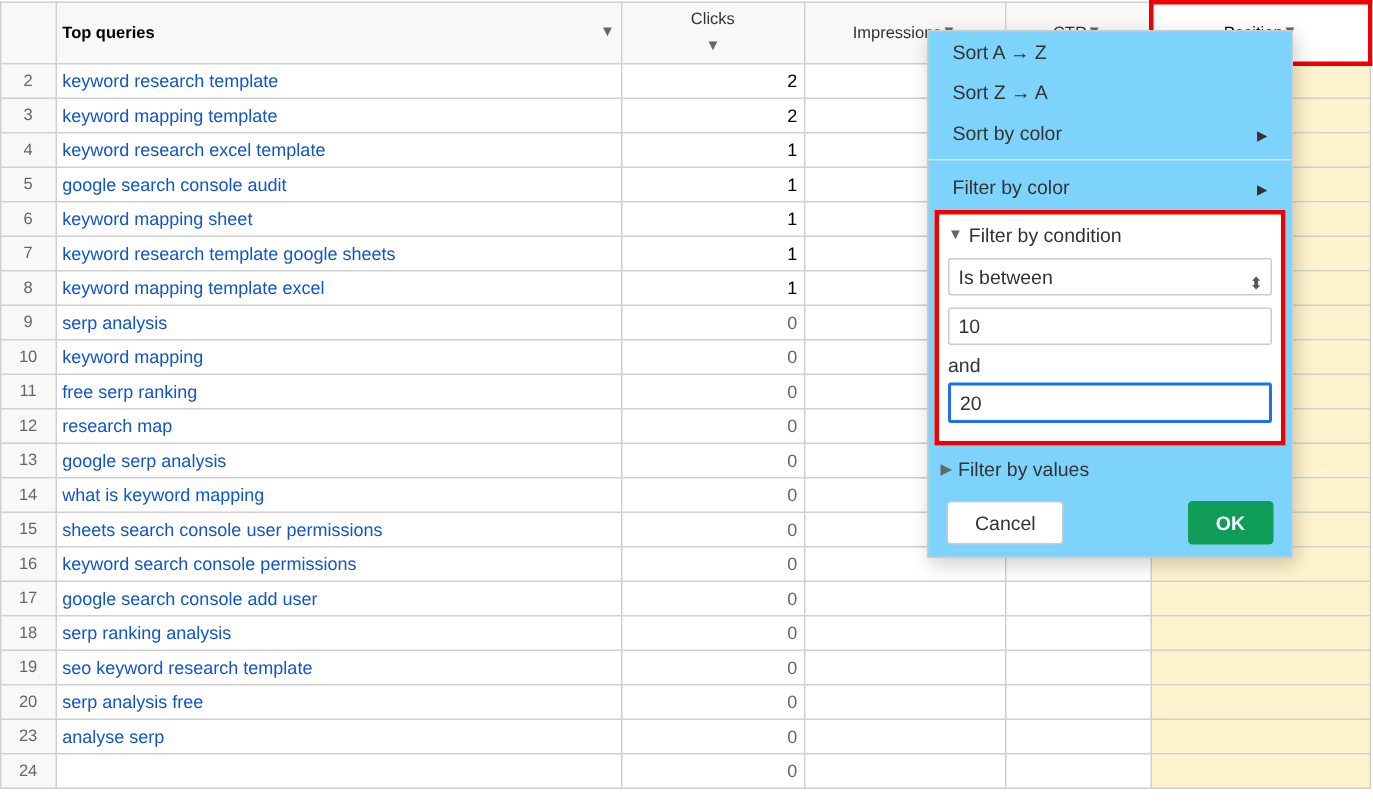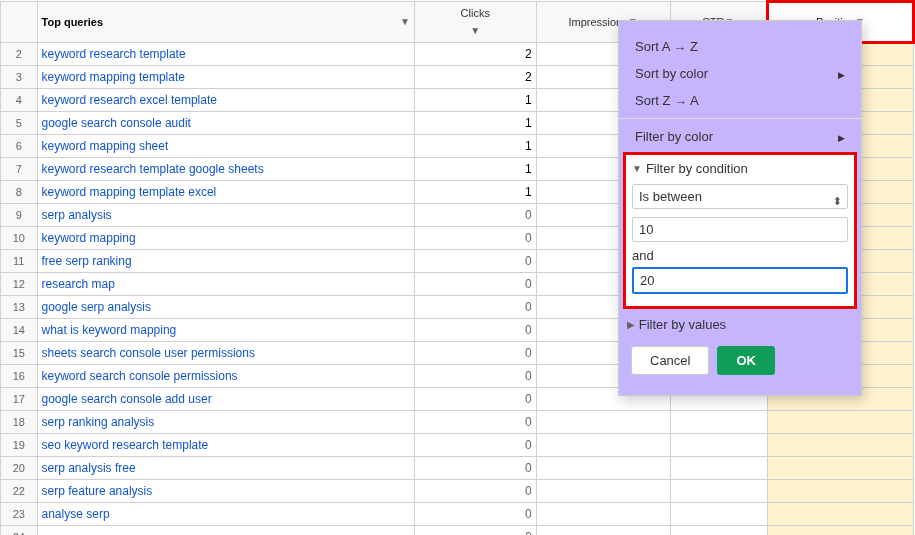--- a/index.html
+++ b/index.html
@@ -92,25 +92,25 @@
       text-decoration: none;
     }
     .num-cell { text-align: right; }
 
     
     .dropdown-menu {
       position: absolute;
       top: 20px;
       left: 618px;
       width: 244px;
-      background: #c4b5fd;
+      background: #7dd3fc;
       border: 1px solid #ccc;
       box-shadow: 2px 4px 12px rgba(0,0,0,0.2);
       z-index: 100;
-      padding: 12px 0;
+      padding: 0 0;
     }
 
     .menu-item {
       padding: 6px 16px;
       cursor: pointer;
       color: #333;
       font-size: 13px;
       display: flex;
       align-items: center;
       justify-content: space-between;
@@ -191,22 +191,22 @@
       cursor: pointer;
     }
 
     .filter-values-section .chevron {
       font-size: 10px;
       color: #666;
     }
 
     .button-row {
       display: flex;
-      justify-content: flex-start;
-      gap: 8px;
+      justify-content: space-between;
+      gap: 20px;
       padding: 8px 12px;
     }
 
     .btn-cancel {
       padding: 6px 18px;
       background: #fff;
       border: 1px solid #ccc;
       border-radius: 3px;
       font-size: 13px;
       cursor: pointer;
@@ -428,28 +428,20 @@
         </tr>
         <tr>
           <td class="col-rownum">20</td>
           <td class="col-a"><a class="link-text" href="#">serp analysis free</a></td>
           <td class="col-b num-cell" style="text-align: right; color: rgb(102, 102, 102);">0</td>
           <td class="col-c num-cell"></td>
           <td class="col-d num-cell"></td>
           <td class="col-e num-cell"></td>
         </tr>
         <tr>
-          <td class="col-rownum">22</td>
-          <td class="col-a"><a class="link-text" href="#">serp feature analysis</a></td>
-          <td class="col-b num-cell" style="text-align: right; color: rgb(102, 102, 102);">0</td>
-          <td class="col-c num-cell"></td>
-          <td class="col-d num-cell"></td>
-          <td class="col-e num-cell"></td>
-        </tr>
-        <tr>
           <td class="col-rownum">23</td>
           <td class="col-a"><a class="link-text" href="#">analyse serp</a></td>
           <td class="col-b num-cell" style="text-align: right; color: rgb(102, 102, 102);">0</td>
           <td class="col-c num-cell"></td>
           <td class="col-d num-cell"></td>
           <td class="col-e num-cell"></td>
         </tr>
         <tr>
           <td class="col-rownum">24</td>
           <td class="col-a"></td>
@@ -459,25 +451,25 @@
           <td class="col-e num-cell"></td>
         </tr>
       </tbody>
   </table>
 
   <div class="dropdown-menu">
     <div class="menu-item">
       <span>Sort A → Z</span>
     </div>
     <div class="menu-item">
+      <span>Sort Z → A</span>
+    </div>
+    <div class="menu-item">
       <span>Sort by color</span>
       <span class="chevron-right"></span>
-    </div>
-    <div class="menu-item">
-      <span>Sort Z → A</span>
     </div>
     <div class="menu-divider"></div>
     <div class="menu-item">
       <span>Filter by color</span>
       <span class="chevron-right"></span>
     </div>
 
     <div class="filter-by-condition-section">
       <div class="section-header">
         <span class="chevron">▼</span>

